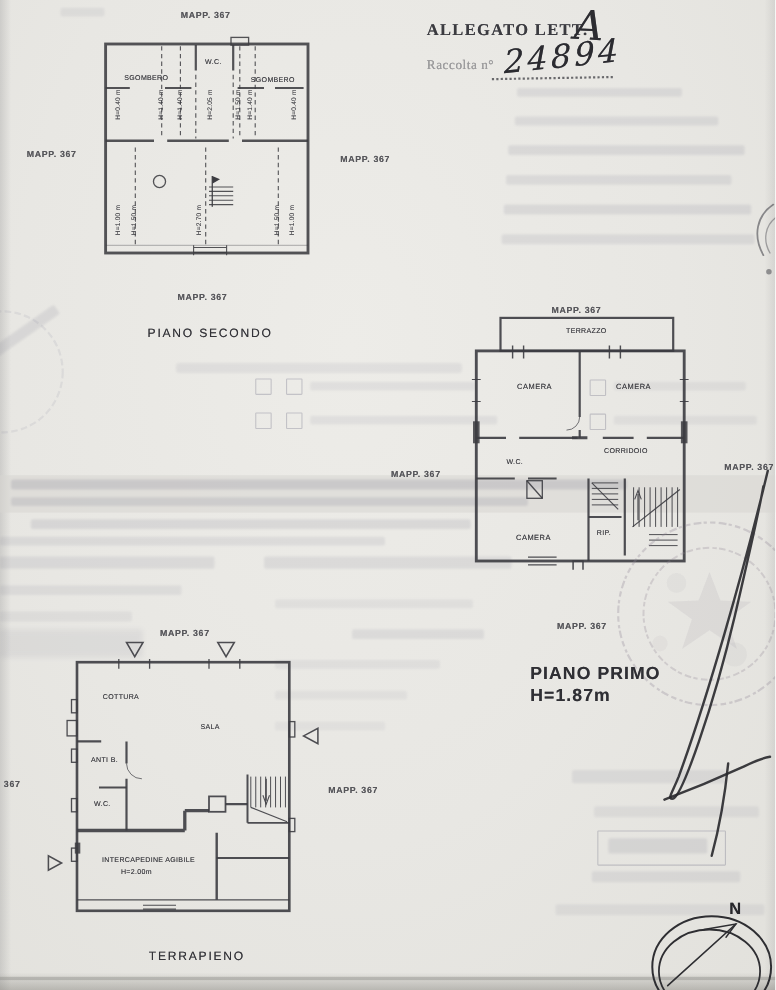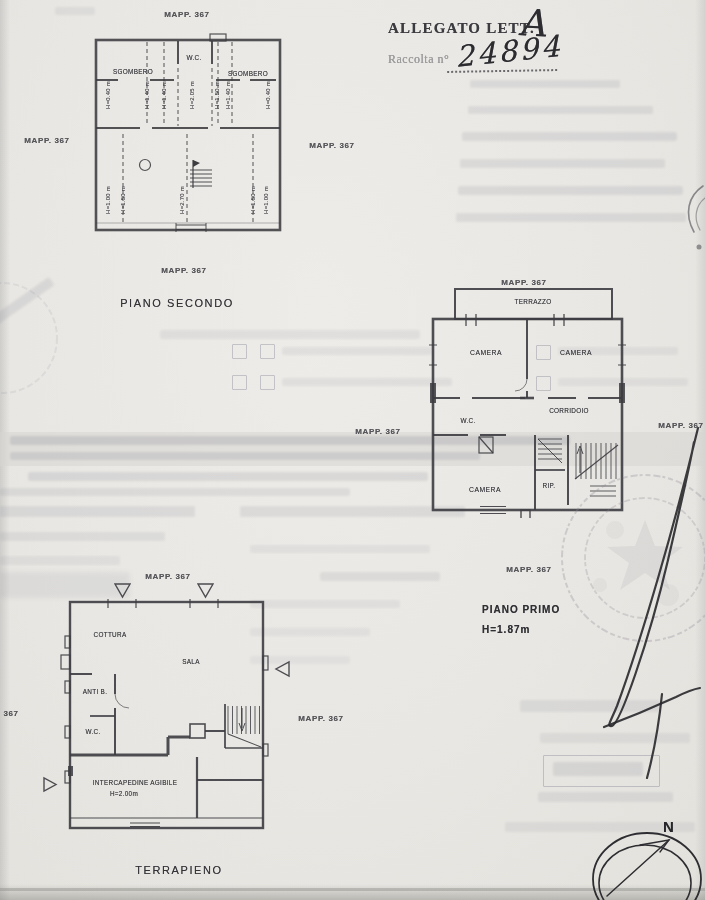--- a/index.html
+++ b/index.html
@@ -12,21 +12,21 @@
   .band{position:absolute;left:0;width:705px;background:#d7d6d1;opacity:.55;pointer-events:none;}
   .edge{position:absolute;pointer-events:none;}
   
   .lbl{position:absolute;white-space:nowrap;transform:translate(-50%,-50%);
        color:#3e3e43;text-shadow:0 0 .5px rgba(60,60,66,.65);z-index:6;}
   .mapp{font-size:8px;letter-spacing:.6px;color:#4b4b50;opacity:.92;font-weight:bold;}
   .room{font-size:6.8px;letter-spacing:.45px;}
   .room-sm{font-size:6.4px;letter-spacing:.3px;}
   .hrot{font-size:6px;letter-spacing:.2px;transform:translate(-50%,-50%) rotate(-90deg);opacity:.9;}
   .title{font-size:11px;letter-spacing:1.6px;color:#333338;}
-  .title2{font-size:10px;letter-spacing:1px;font-weight:700;color:#2f2f34;transform:none;}
+  .title2{font-size:16px;letter-spacing:1px;font-weight:700;color:#2f2f34;transform:none;}
   .serif{font-family:Liberation Serif, serif;}
   .allegato{font-size:15px;letter-spacing:1.2px;color:#3b3b40;transform:none;font-weight:600;}
   .raccolta{font-size:12px;letter-spacing:.5px;color:#8b8b8e;transform:none;opacity:.8;}
   .hand-a{font-family:"DejaVu Serif",serif;font-style:italic;font-size:37px;color:#2c2c31;transform:rotate(3deg);font-weight:400;}
   .hand-num{font-family:"DejaVu Serif",serif;font-style:italic;font-size:29px;letter-spacing:3px;
             color:#2b2b30;transform:rotate(-6deg) skewX(-6deg);}
   .dots{position:absolute;border-bottom:2px dotted #3f3f44;opacity:.75;transform:rotate(-1deg);z-index:5;}
   .north{font-size:15px;font-weight:700;color:#27272b;transform:none;}
   svg.plan{position:absolute;z-index:2;}
   svg.overlay{position:absolute;left:0;top:0;z-index:4;pointer-events:none;}
@@ -233,21 +233,21 @@
   <span class="lbl mapp" style="left:332px;top:145px;">MAPP. 367</span>
   <span class="lbl mapp" style="left:184px;top:270px;">MAPP. 367</span>
   <span class="lbl mapp" style="left:524px;top:282px;">MAPP. 367</span>
   <span class="lbl mapp" style="left:378px;top:431px;">MAPP. 367</span>
   <span class="lbl mapp" style="left:681px;top:425px;">MAPP. 367</span>
   <span class="lbl mapp" style="left:529px;top:569px;">MAPP. 367</span>
   <span class="lbl mapp" style="left:168px;top:576px;">MAPP. 367</span>
   <span class="lbl mapp" style="left:-4px;top:713px;">MAPP. 367</span>
   <span class="lbl mapp" style="left:321px;top:718px;">MAPP. 367</span>
 
-  <span class="lbl title" style="left:177px;top:303px;">PIANO SECONDO</span>
+  <span class="lbl title" style="left:191px;top:303px;">PIANO SECONDO</span>
   <span class="lbl title2" style="left:482px;top:604px;position:absolute;">PIANO PRIMO</span>
   <span class="lbl title2" style="left:482px;top:624px;position:absolute;">H=1.87m</span>
   <span class="lbl title" style="left:179px;top:870px;">TERRAPIENO</span>
   <span class="lbl north" style="left:663px;top:818px;position:absolute;">N</span>
 
   <span class="lbl room-sm" style="left:133px;top:71px;">SGOMBERO</span>
   <span class="lbl room-sm" style="left:194px;top:57px;">W.C.</span>
   <span class="lbl room-sm" style="left:248px;top:73px;">SGOMBERO</span>
   <span class="lbl hrot" style="left:108px;top:95px;">H=0.40 m</span>
   <span class="lbl hrot" style="left:147px;top:95px;">H=1.40 m</span>

